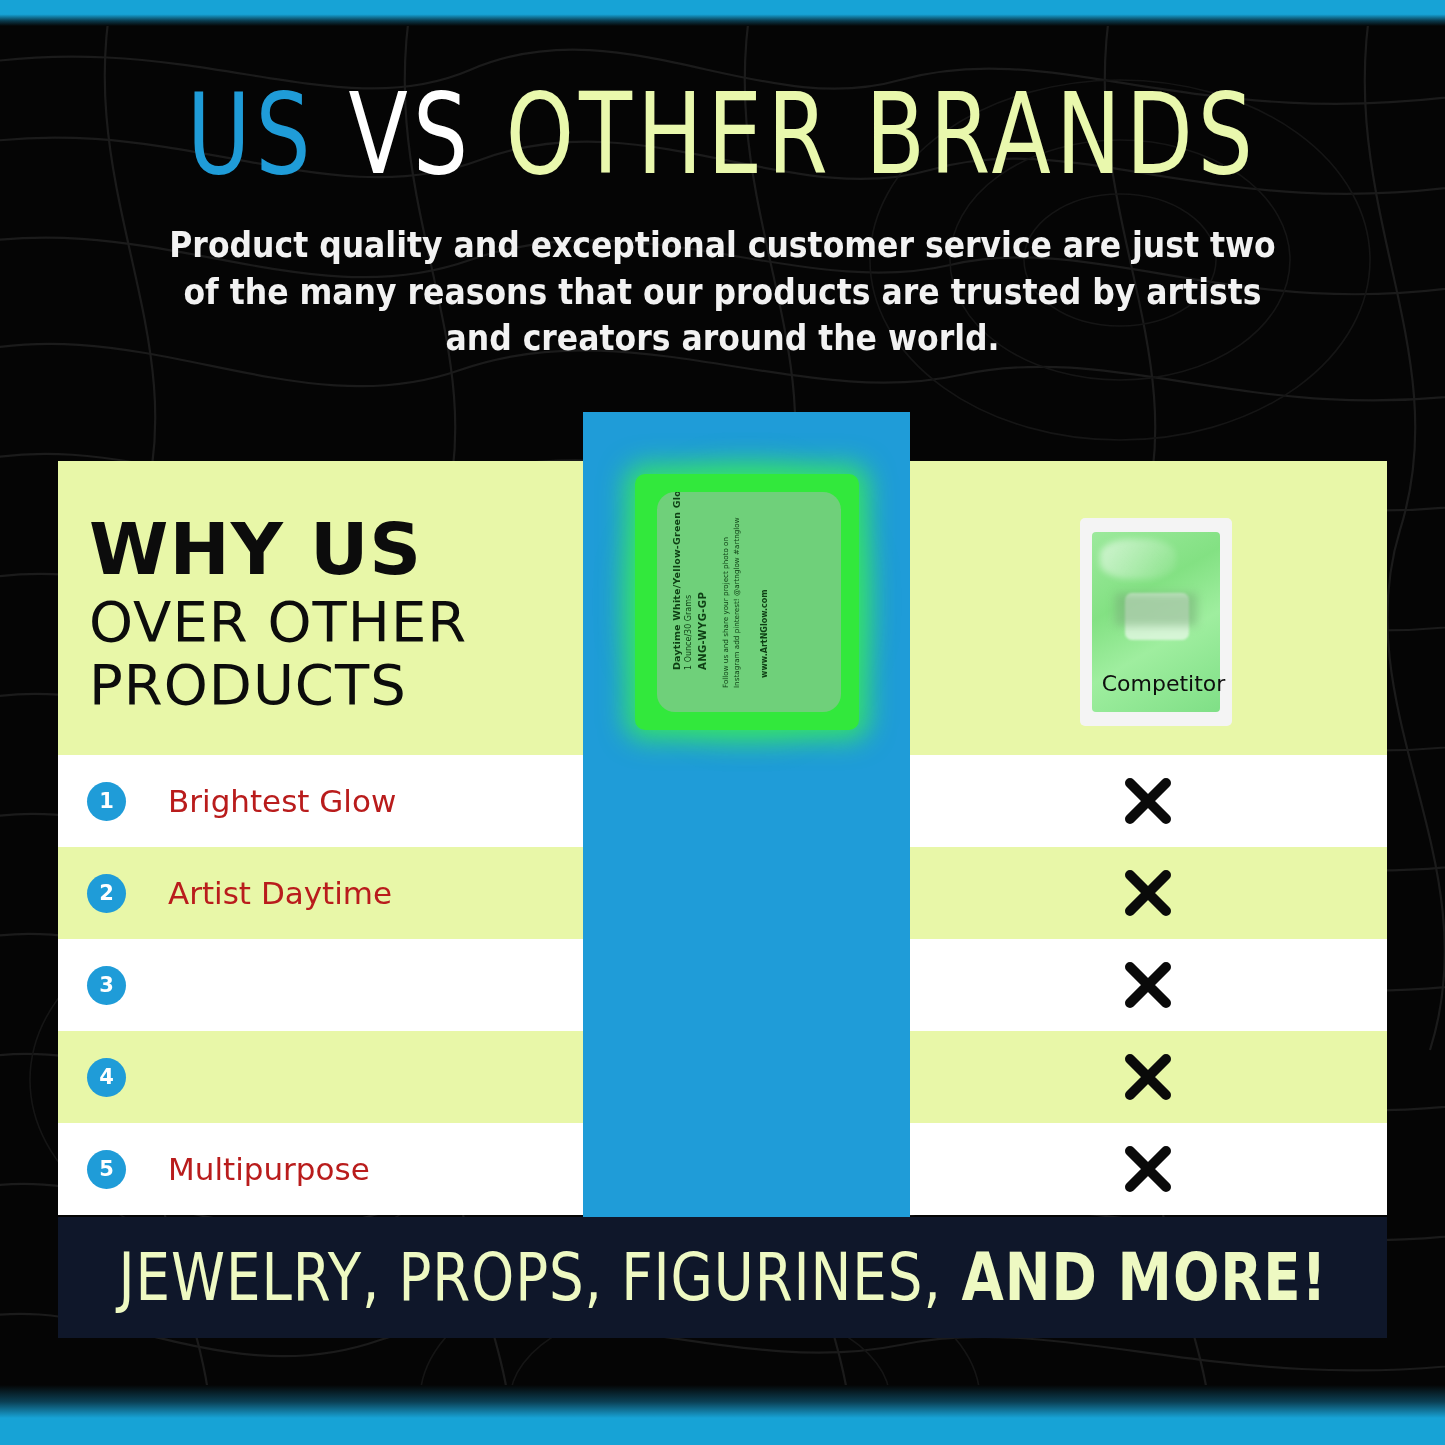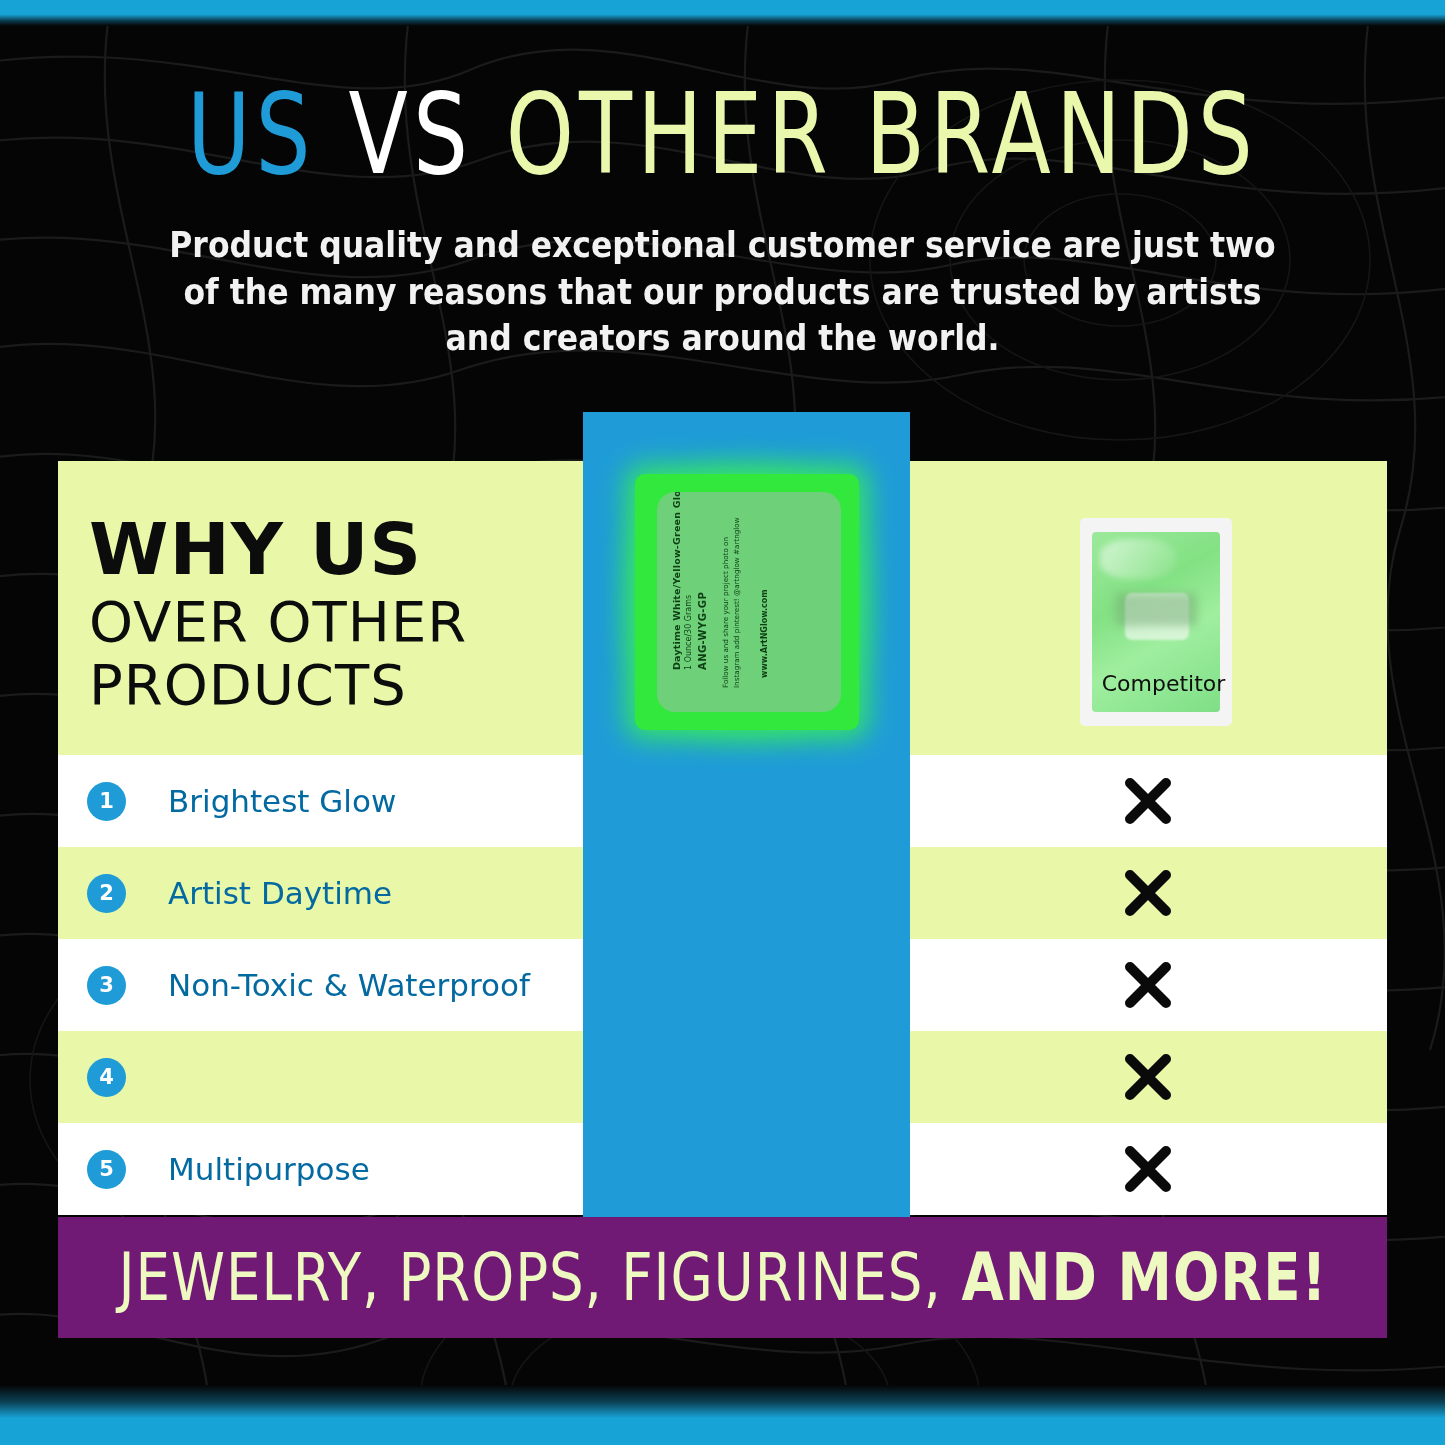--- a/index.html
+++ b/index.html
@@ -106,21 +106,21 @@
     position:absolute; left:29px;
     width:39px; height:39px; border-radius:50%;
     background:#1F9CD8;
     color:#FFFFFF;
     font-size:21px; font-weight:700;
     display:flex; align-items:center; justify-content:center;
     font-family:"DejaVu Sans","Liberation Sans", sans-serif;
   }
   .feature-label {
     position:absolute; left:110px;
-    color:#0369a1;
+    color:#b91c1c;
     font-size:31px;
     font-weight:400;
     font-family:"DejaVu Sans","Liberation Sans", sans-serif;
   }
 
   
   .cell-check {
     position:absolute; left:525px; width:327px;
     display:flex; align-items:center; justify-content:center;
     height:100%;
@@ -227,21 +227,21 @@
     font-weight:400;
     font-family:"DejaVu Sans","Liberation Sans", sans-serif;
     margin-left:15px;
   }
 
   
   #bottom-banner {
     position:absolute;
     left:58px; top:1217px;
     width:1329px; height:121px;
-    background:#701a75;
+    background:#0f172a;
     z-index:6;
     display:flex; align-items:center; justify-content:center;
   }
   #banner-text {
     color:#EEF9C2;
     font-size:66px;
     letter-spacing:1px;
     white-space:nowrap;
     font-family:"DejaVu Sans Condensed","Liberation Sans Narrow","Liberation Sans", sans-serif;
     transform:scaleX(0.92);
@@ -333,21 +333,20 @@
         </div>
         <div class="cell-x">
           <svg width="54" height="54" viewBox="0 0 54 54">
             <path d="M9 9 L45 45 M45 9 L9 45" fill="none" stroke="#0A0A0A" stroke-width="10" stroke-linecap="round"></path>
           </svg>
         </div>
       </div>
 
       <div class="row odd">
         <div class="badge">3</div>
-        <div class="feature-label">Non-Toxic &amp; Waterproof</div>
         <div class="cell-check">
           <svg width="76" height="66" viewBox="0 0 76 66">
             <path d="M8 34 L28 54 L68 8" fill="none" stroke="#EAF7AE" stroke-width="11" stroke-linecap="round" stroke-linejoin="round"></path>
           </svg>
         </div>
         <div class="cell-x">
           <svg width="54" height="54" viewBox="0 0 54 54">
             <path d="M9 9 L45 45 M45 9 L9 45" fill="none" stroke="#0A0A0A" stroke-width="10" stroke-linecap="round"></path>
           </svg>
         </div>

